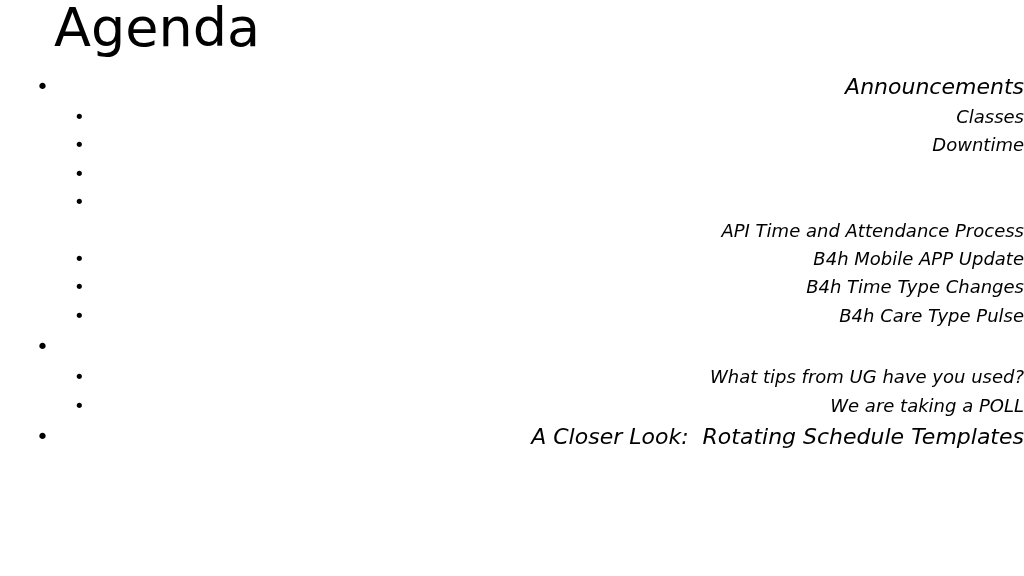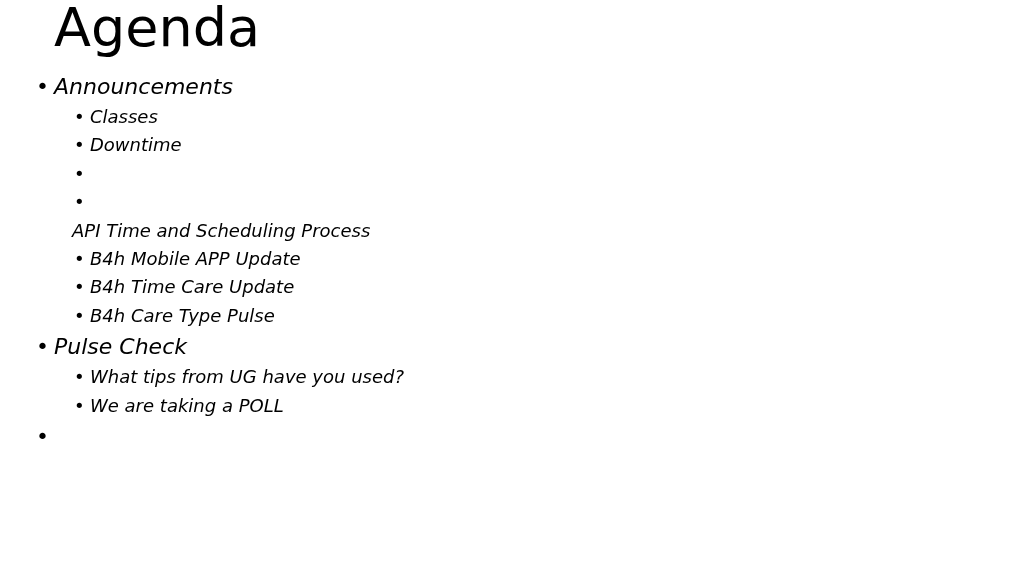--- a/index.html
+++ b/index.html
@@ -10,20 +10,21 @@
   }
 
   #slide {
     position: relative;
     width: 1024px;
     height: 452px;
     background: #ffffff;
     overflow: hidden;
     font-family: "DejaVu Sans", "Liberation Sans", sans-serif;
     color: #000000;
+    text-align: right;
     -webkit-font-smoothing: antialiased;
   }
 
   
   .slide-title {
     position: absolute;
     left: 54px;
     top: -4px;
     font-size: 54px;
     line-height: 64px;
@@ -99,23 +100,23 @@
 <div id="slide" style="background: rgb(255, 255, 255); color: rgb(0, 0, 0);">
 
   <div class="slide-title">Agenda</div>
 
   <div class="body-block" id="body-block">
       <div class="line lvl1"><span class="bullet">•</span><span class="txt">Announcements</span></div>
       <div class="line lvl2"><span class="bullet">•</span><span class="txt">Classes</span></div>
       <div class="line lvl2"><span class="bullet">•</span><span class="txt">Downtime</span></div>
       <div class="line lvl2"><span class="bullet">•</span></div>
       <div class="line lvl2"><span class="bullet">•</span></div>
-      <div class="line lvl2 cont"><span class="txt">API Time and Scheduling Process</span></div>
+      <div class="line lvl2 cont"><span class="txt">API Time and Attendance Process</span></div>
       <div class="line lvl2"><span class="bullet">•</span><span class="txt">B4h Mobile APP Update</span></div>
-      <div class="line lvl2"><span class="bullet">•</span><span class="txt">B4h Time Care Update</span></div>
+      <div class="line lvl2"><span class="bullet">•</span><span class="txt">B4h Time Type Changes</span></div>
       <div class="line lvl2"><span class="bullet">•</span><span class="txt">B4h Care Type Pulse</span></div>
-      <div class="line lvl1"><span class="bullet">•</span><span class="txt">Pulse Check</span></div>
+      <div class="line lvl1"><span class="bullet">•</span></div>
       <div class="line lvl2"><span class="bullet">•</span><span class="txt">What tips from UG have you used?</span></div>
       <div class="line lvl2"><span class="bullet">•</span><span class="txt">We are taking a POLL</span></div>
-      <div class="line lvl1"><span class="bullet">•</span></div>
+      <div class="line lvl1"><span class="bullet">•</span><span class="txt">A Closer Look:  Rotating Schedule Templates</span></div>
     </div>
 
 </div>
 
 </body></html>

